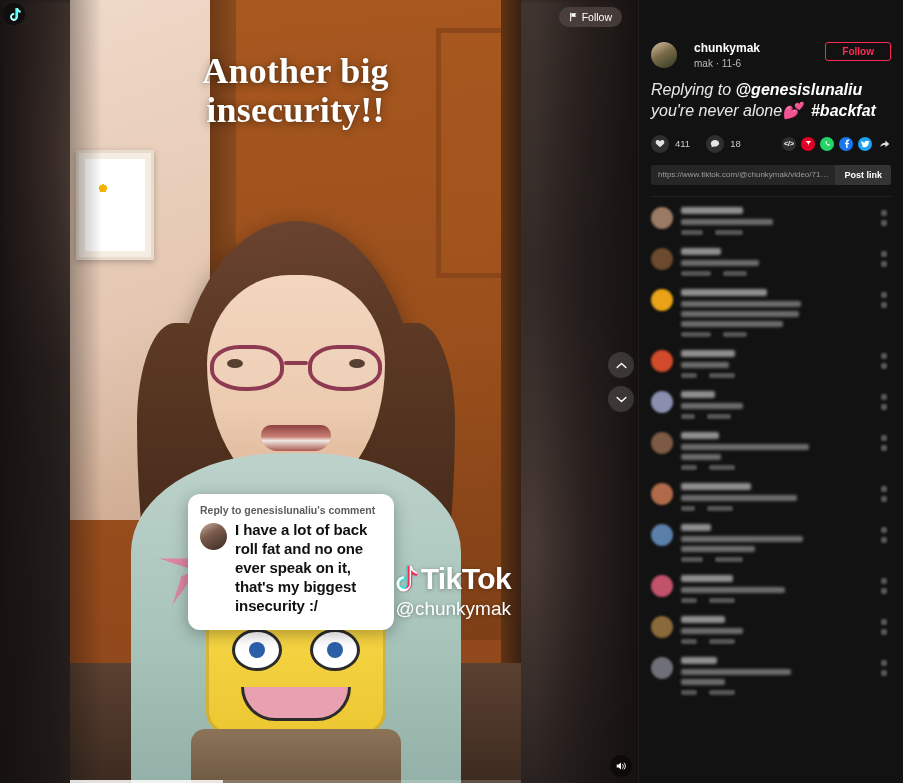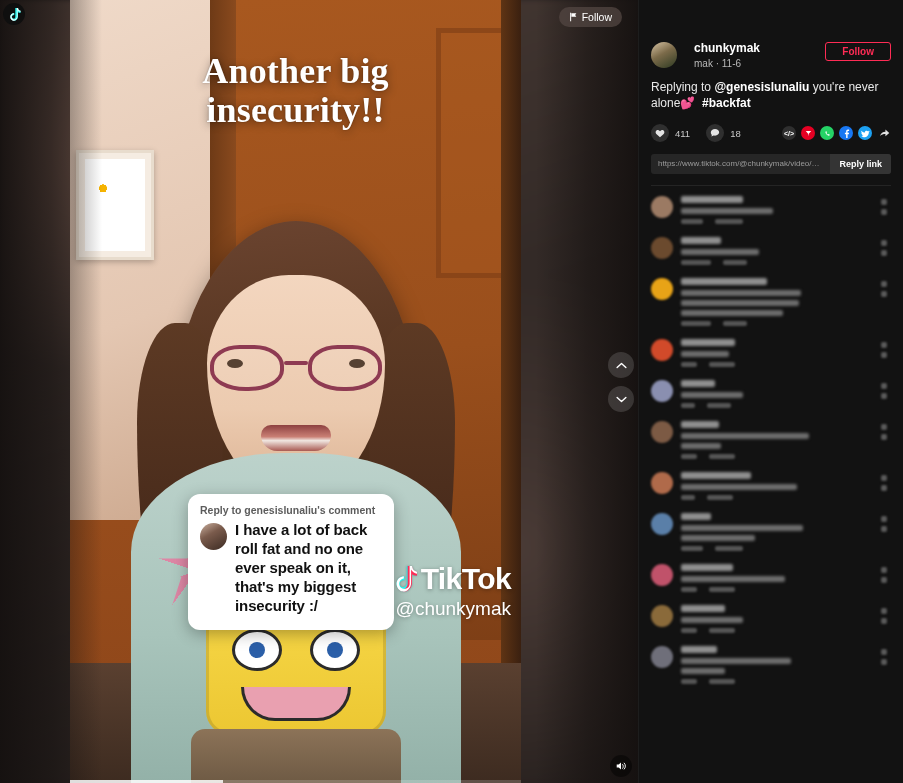--- a/index.html
+++ b/index.html
@@ -340,21 +340,21 @@
     border-radius:3px;
     color:#fe2c55;
     background:transparent;
     font-size:10px; font-weight:bold;
     cursor:pointer;
     font-family:"Liberation Sans", sans-serif;
   }
 
   .caption {
     margin-top:10px;
-    font-size:12px; line-height:1.35; color:#e8e8e8;
+    font-size:16px; line-height:1.35; color:#e8e8e8;font-style:italic;
   }
   .cap-mention { color:#fff; font-weight:bold; }
   .cap-tag { color:#fff; font-weight:bold; }
 
   .sound-row {
     margin-top:9px;
     display:flex; align-items:center; gap:5px;
     font-size:10px; color:#e8e8e8; font-weight:bold;
   }
 
@@ -667,21 +667,21 @@
           <div class="sh sh-arrow">
             <svg width="11" height="10" viewBox="0 0 12 10">
                 <path d="M1 8.4C2 5 4.2 3.6 7 3.6V1.2L11.2 5 7 8.6V6.2c-2.3 0-4.2.6-6 2.2z" fill="#e0e0e0"></path>
               </svg>
           </div>
         </div>
       </div>
 
       <div class="link-row">
         <div class="link-url">https://www.tiktok.com/@chunkymak/video/71626896345...</div>
-        <div class="copy-btn">Reply link</div>
+        <div class="copy-btn">Post link</div>
       </div>
 
       <div class="panel-divider"></div>
     </div>
 
     <div class="comments" id="comment-list">
         <div class="comment">
           <div class="c-avatar" style="background: rgb(155, 122, 99);"></div>
           <div class="c-body">
             <div class="c-name" style="width: 62px;"></div>

